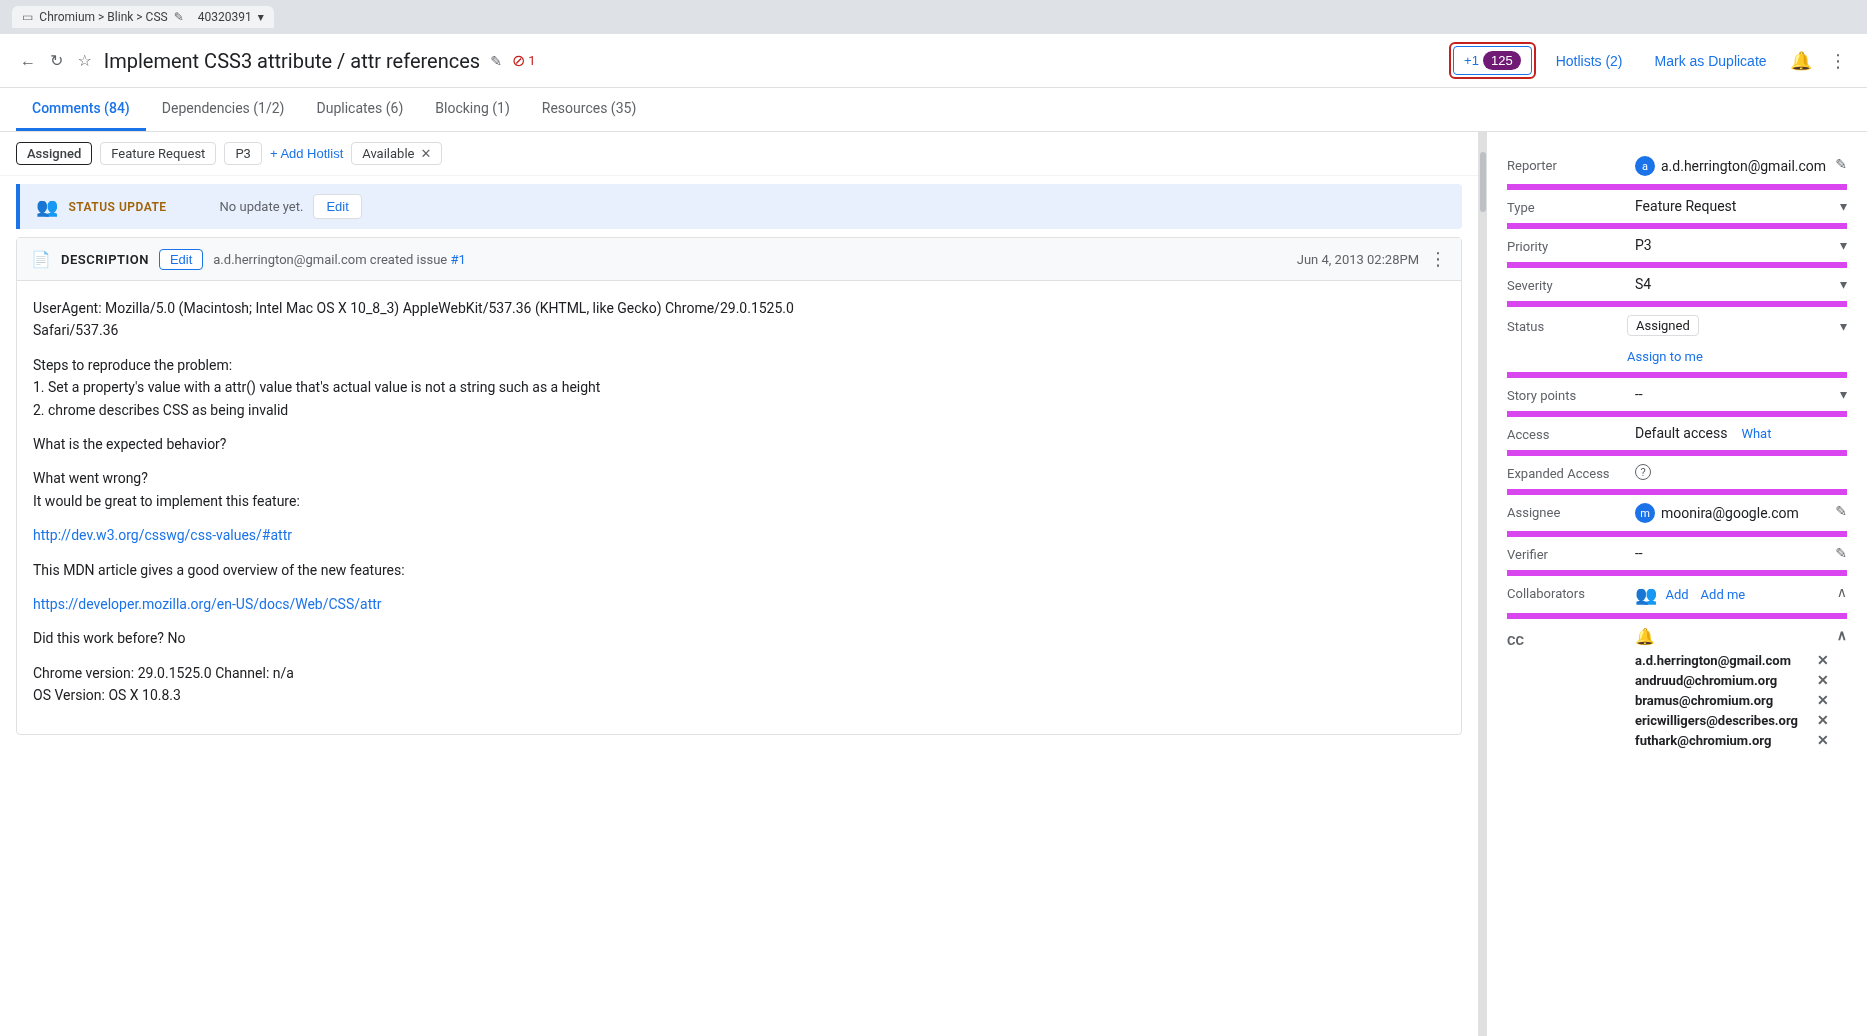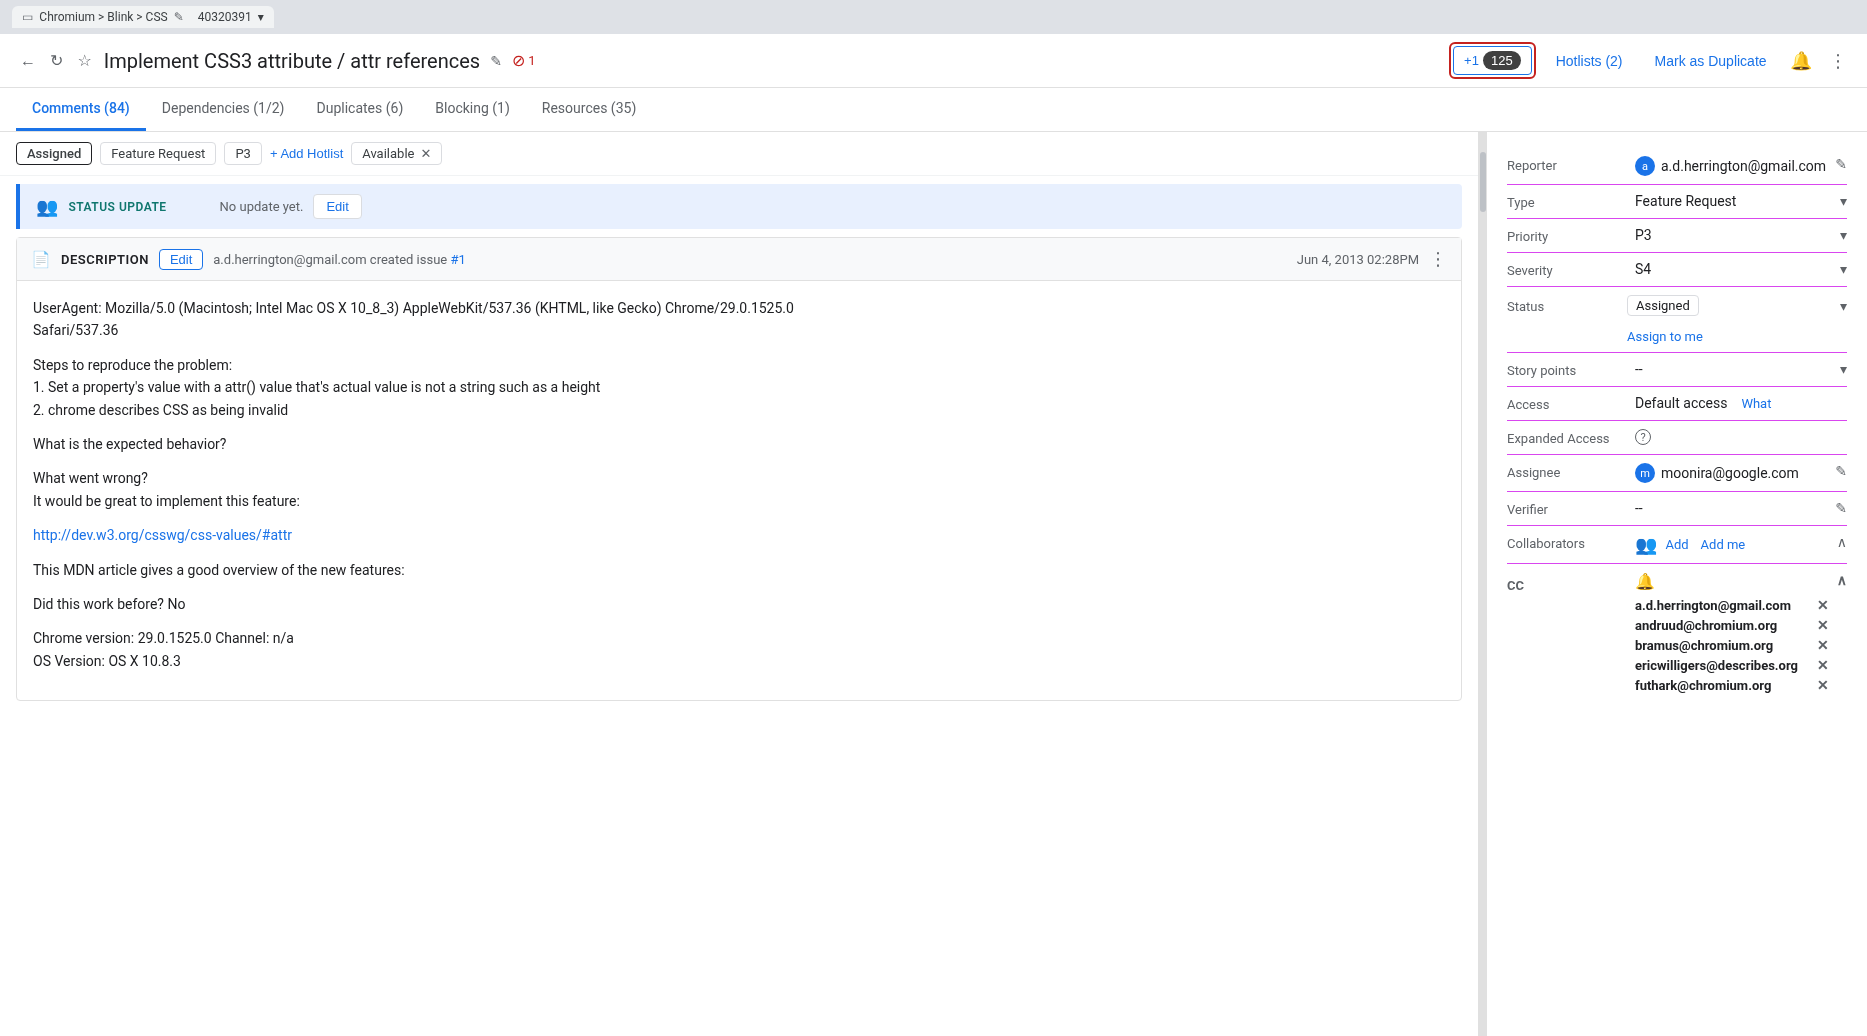--- a/index.html
+++ b/index.html
@@ -42,21 +42,21 @@
     .edit-icon-sm { color: #5f6368; font-size: 14px; cursor: pointer; }
     .error-badge { display: flex; align-items: center; gap: 3px; color: #c5221f; font-size: 13px; }
     .nav-actions { display: flex; align-items: center; gap: 8px; }
     .vote-btn {
       display: flex; align-items: center; gap: 4px;
       border: 1px solid #1a73e8; border-radius: 4px;
       padding: 4px 10px; font-size: 13px; cursor: pointer; background: #fff;
       color: #1a73e8;
     }
     .vote-count {
-      background: #404040; color: #fff; border-radius: 12px;
+      background: #701a75; color: #fff; border-radius: 12px;
       padding: 2px 8px; font-size: 13px; font-weight: 500;
     }
     .vote-btn-wrapper {
       border: 2px solid #c5221f;
       border-radius: 6px;
       padding: 2px;
       display: flex; align-items: center; gap: 4px;
     }
     .hotlists-btn {
       background: none; border: none; color: #1a73e8; font-size: 14px; cursor: pointer; padding: 6px 12px;
@@ -143,21 +143,21 @@
       background: #e8f0fe;
       border-left: 4px solid #1a73e8;
       padding: 10px 16px;
       display: flex;
       align-items: center;
       gap: 10px;
       margin: 8px 16px;
       border-radius: 0 4px 4px 0;
     }
     .status-icon { color: #1a73e8; font-size: 18px; }
-    .status-label { font-size: 12px; font-weight: 600; color: #0f766e; letter-spacing: 0.5px; }
+    .status-label { font-size: 12px; font-weight: 600; color: #a16207; letter-spacing: 0.5px; }
     .status-text { font-size: 13px; color: #5f6368; padding-left: 43px; }
     .edit-btn {
       border: 1px solid #dadce0;
       border-radius: 4px;
       padding: 4px 12px;
       font-size: 13px;
       cursor: pointer;
       background: #fff;
       color: #1a73e8;
     }
@@ -206,21 +206,21 @@
       width: 380px;
       min-width: 340px;
       background: #fff;
       overflow-y: auto;
       padding: 16px 20px;
     }
     .field-row {
       display: flex;
       align-items: flex-start;
       padding: 8px 0;
-      border-bottom: 1px solid #d946ef;
+      border-bottom: 6px solid #d946ef;
       gap: 8px;
     }
     .field-row:last-child { border-bottom: none; }
     .field-label {
       font-size: 13px;
       color: #5f6368;
       width: 120px;
       min-width: 100px;
       padding-top: 2px;
     }
@@ -370,20 +370,21 @@
       <div class="desc-content">
         <p>UserAgent: Mozilla/5.0 (Macintosh; Intel Mac OS X 10_8_3) AppleWebKit/537.36 (KHTML, like Gecko) Chrome/29.0.1525.0<br>Safari/537.36</p>
         <p>Steps to reproduce the problem:<br>
         1. Set a property's value with a attr() value that's actual value is not a string such as a height<br>
         2. chrome describes CSS as being invalid</p>
         <p>What is the expected behavior?</p>
         <p>What went wrong?<br>
         It would be great to implement this feature:</p>
         <p><a class="desc-link" href="#">http://dev.w3.org/csswg/css-values/#attr</a></p>
         <p>This MDN article gives a good overview of the new features:</p>
+        <p><a class="desc-link" href="#">https://developer.mozilla.org/en-US/docs/Web/CSS/attr</a></p>
         <p>Did this work before? No</p>
         <p>Chrome version: 29.0.1525.0  Channel: n/a<br>OS Version: OS X 10.8.3</p>
       </div>
     </div>
   </div>
 
   <div class="divider-scrollbar">
     <div class="scrollbar-thumb"></div>
   </div>
 

